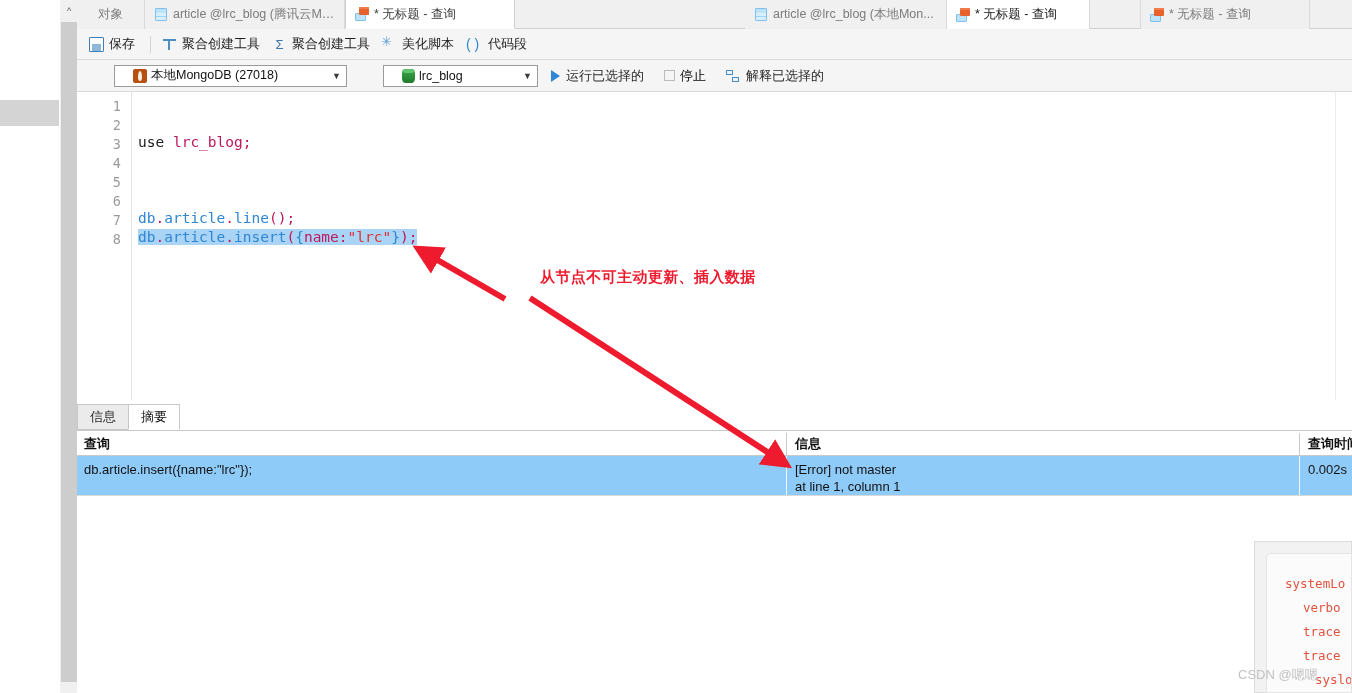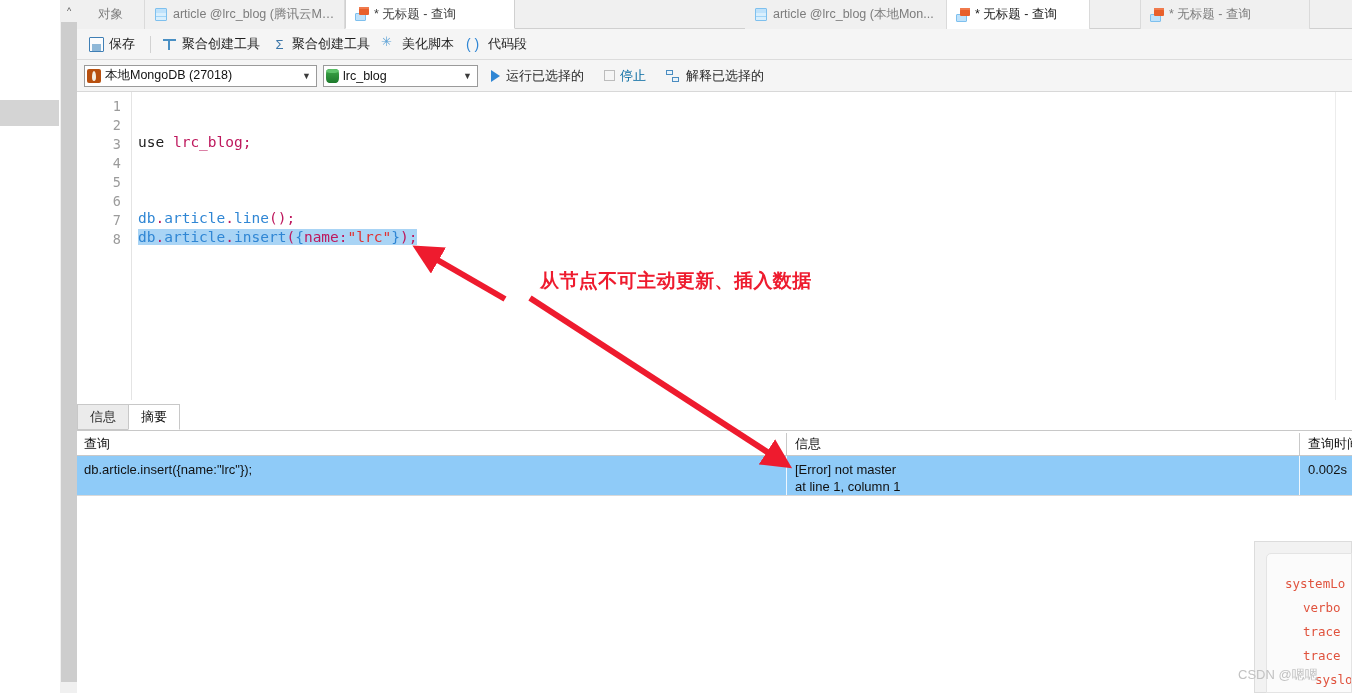--- a/index.html
+++ b/index.html
@@ -199,22 +199,23 @@
   }
   .combo {
     height: 22px;
     background: #ffffff;
     border: 1px solid #9a9a9a;
     box-sizing: border-box;
     display: flex;
     align-items: center;
     font-size: 12.5px;
     color: #111;
-    padding-left: 2px;
+    padding-left: 18px;
     position: relative;
+    margin-left: 30px;
   }
   .combo.conn { width: 233px; }
   .combo.db { width: 155px; }
   .combo-arrow {
     position: absolute; right: 0; top: 0;
     width: 19px; height: 20px;
     display: flex; align-items: center; justify-content: center;
     color: #3a3a3a; font-size: 9px;
   }
   .combo-text { padding-left: 4px; }
@@ -244,21 +245,21 @@
     position:absolute; left:0; top:0; right:0; height:4px;
     background:#5fc46c;
     border-radius: 50%;
   }
   .cb-item {
     display: flex; align-items: center; gap: 5px;
     font-size: 13px; color: #2b2b2b;
     padding: 0 7px;
     white-space: nowrap;
   }
-  .cb-item.disabled { color: #0369a1; justify-content: center; }
+  .cb-item.disabled { color: #000000; justify-content: center; }
   .ic-run {
     width: 0; height: 0;
     border-left: 9px solid #2f86d4;
     border-top: 6px solid transparent;
     border-bottom: 6px solid transparent;
     margin-right: 1px;
   }
   .ic-stop {
     width: 11px; height: 11px;
     border: 1.5px solid #bcbcbc;
@@ -356,20 +357,21 @@
     border-bottom: 1px solid #ffffff;
     color: #111;
   }
   .res-header {
     position: absolute;
     left: 0; top: 33px;
     width: 1275px; height: 23px;
     background: #ffffff;
     border-bottom: 1px solid #c9c9c9;
     box-sizing: border-box;
+    font-weight: bold;
   }
   .res-hcell {
     position: absolute; top: 0; height: 22px;
     display: flex; align-items: center;
     padding-left: 7px;
     font-size: 13px; color: #111;
     box-sizing: border-box;
   }
   .col-div {
     position: absolute; top: 33px;
@@ -403,21 +405,21 @@
   
   .anno-svg {
     position: absolute;
     left: 0; top: 0;
     width: 1352px; height: 693px;
     pointer-events: none;
   }
   .anno-text {
     position: absolute;
     left: 540px; top: 268px;
-    font-size: 19px;
+    font-size: 15px;
     font-weight: bold;
     color: #ee1b2e;
     white-space: nowrap;
     letter-spacing: 0.4px;
   }
 
   
   .cfg-shadow {
     position: absolute;
     left: 1254px; top: 541px;

